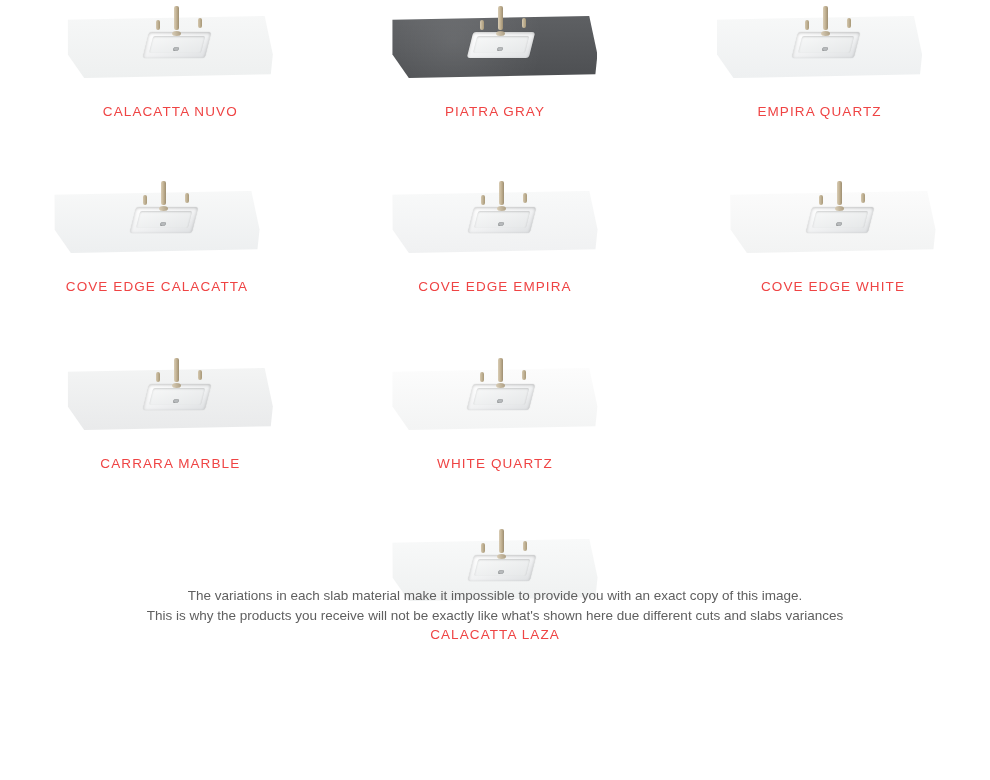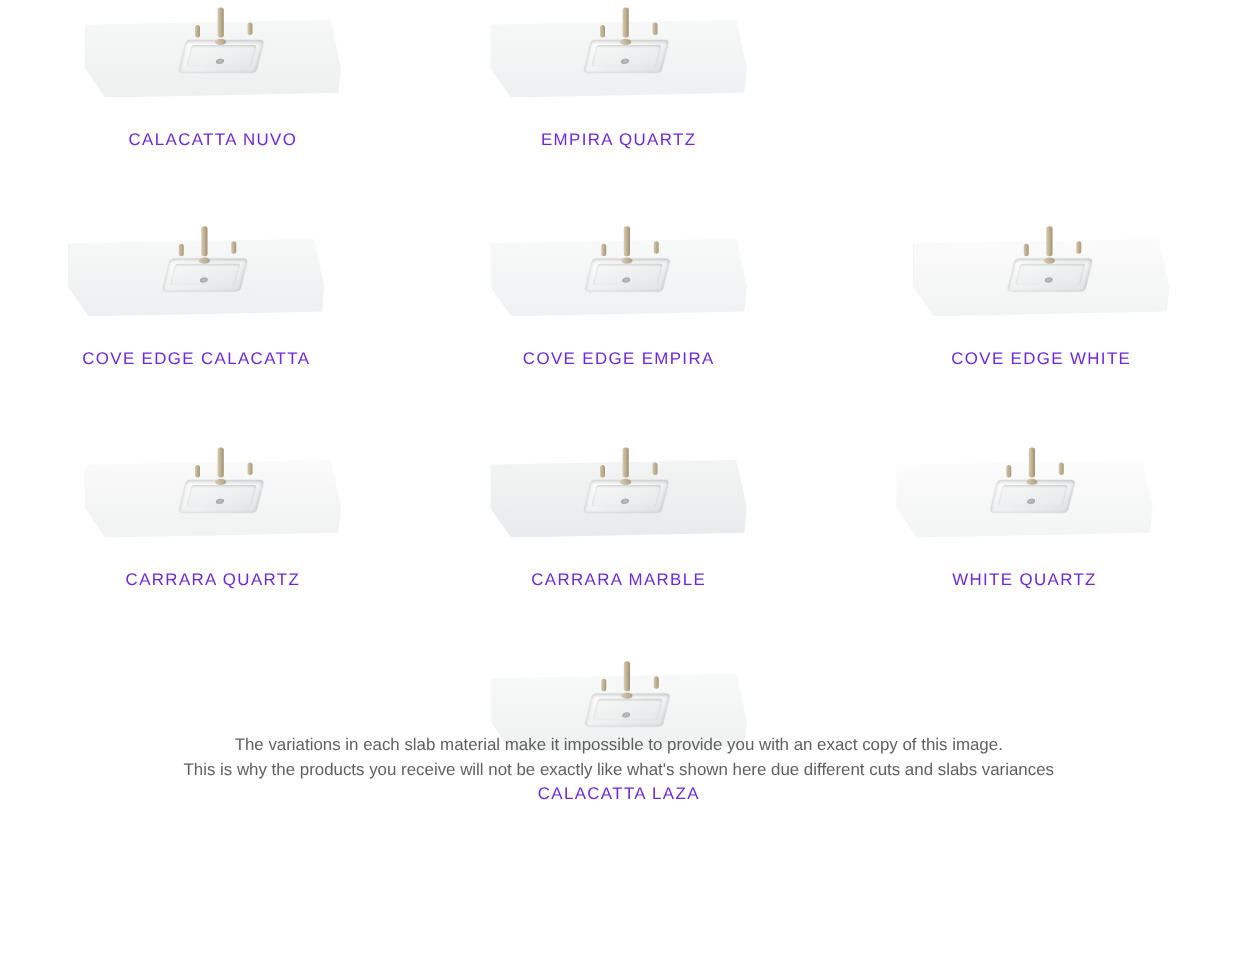--- a/index.html
+++ b/index.html
@@ -184,21 +184,21 @@
     border-radius: 2px;
     background: linear-gradient(90deg, #d5c8af, #a89877);
   }
   .handle.left  { left: 88px; top: 14px; }
   .handle.right { left: 130px; top: 12px; }
 
   .swatch-label {
     margin-top: 18px;
     font-size: 13.5px;
     letter-spacing: 1.1px;
-    color: #6d28d9;
+    color: #ef4444;
     text-align: center;
     white-space: nowrap;
   }
 
   #footer-note {
     position: absolute;
     left: 0;
     right: 0;
     bottom: 16px;
     text-align: center;
@@ -225,20 +225,36 @@
         <div class="faucet">
           <div class="spout"></div>
           <div class="base"></div>
         </div>
         <div class="handle left"></div>
         <div class="handle right"></div>
       </div>
       <div class="swatch-label">CALACATTA NUVO</div>
     </div>
 
+    <div class="swatch-cell">
+      <div class="vanity-top">
+        <div class="slab stone-piatra-gray"></div>
+        <div class="sink">
+          <div class="sink-inner"></div>
+          <div class="drain"></div>
+        </div>
+        <div class="faucet">
+          <div class="spout"></div>
+          <div class="base"></div>
+        </div>
+        <div class="handle left"></div>
+        <div class="handle right"></div>
+      </div>
+      <div class="swatch-label">PIATRA GRAY</div>
+    </div>
 
     <div class="swatch-cell">
       <div class="vanity-top">
         <div class="slab stone-empira-quartz"></div>
         <div class="sink">
           <div class="sink-inner"></div>
           <div class="drain"></div>
         </div>
         <div class="faucet">
           <div class="spout"></div>
@@ -298,36 +314,20 @@
           <div class="base"></div>
         </div>
         <div class="handle left"></div>
         <div class="handle right"></div>
       </div>
       <div class="swatch-label">COVE EDGE WHITE</div>
     </div>
   </div>
 
   <div class="swatch-row row-3">
-    <div class="swatch-cell">
-      <div class="vanity-top">
-        <div class="slab stone-carrara-quartz"></div>
-        <div class="sink">
-          <div class="sink-inner"></div>
-          <div class="drain"></div>
-        </div>
-        <div class="faucet">
-          <div class="spout"></div>
-          <div class="base"></div>
-        </div>
-        <div class="handle left"></div>
-        <div class="handle right"></div>
-      </div>
-      <div class="swatch-label">CARRARA QUARTZ</div>
-    </div>
 
     <div class="swatch-cell">
       <div class="vanity-top">
         <div class="slab stone-carrara-marble"></div>
         <div class="sink">
           <div class="sink-inner"></div>
           <div class="drain"></div>
         </div>
         <div class="faucet">
           <div class="spout"></div>

